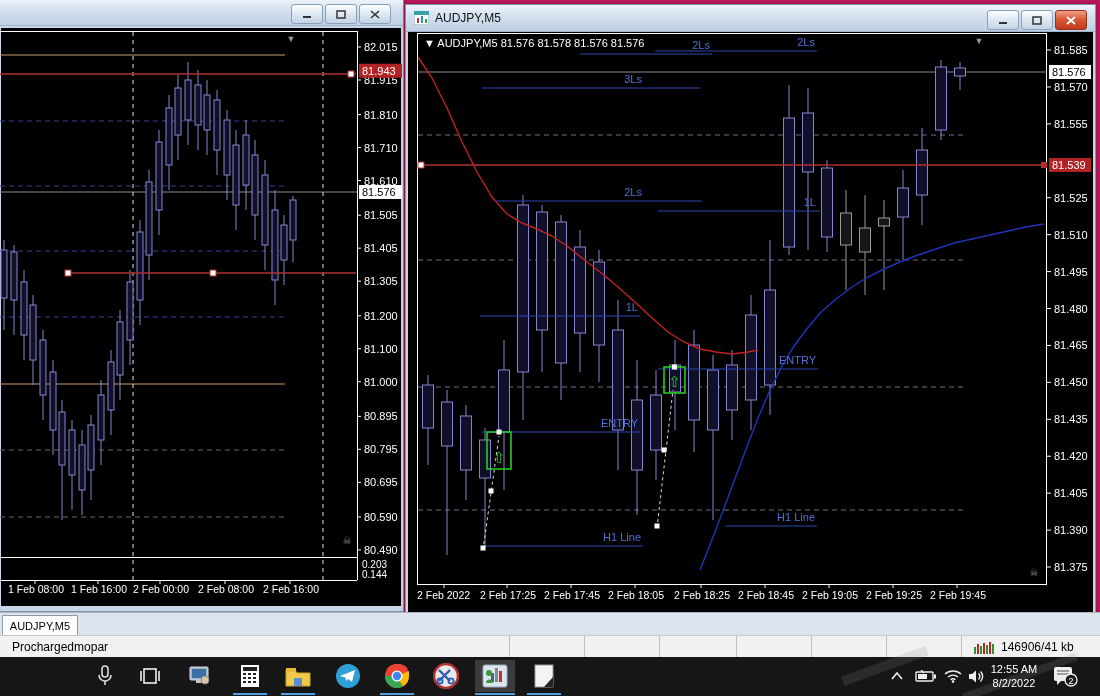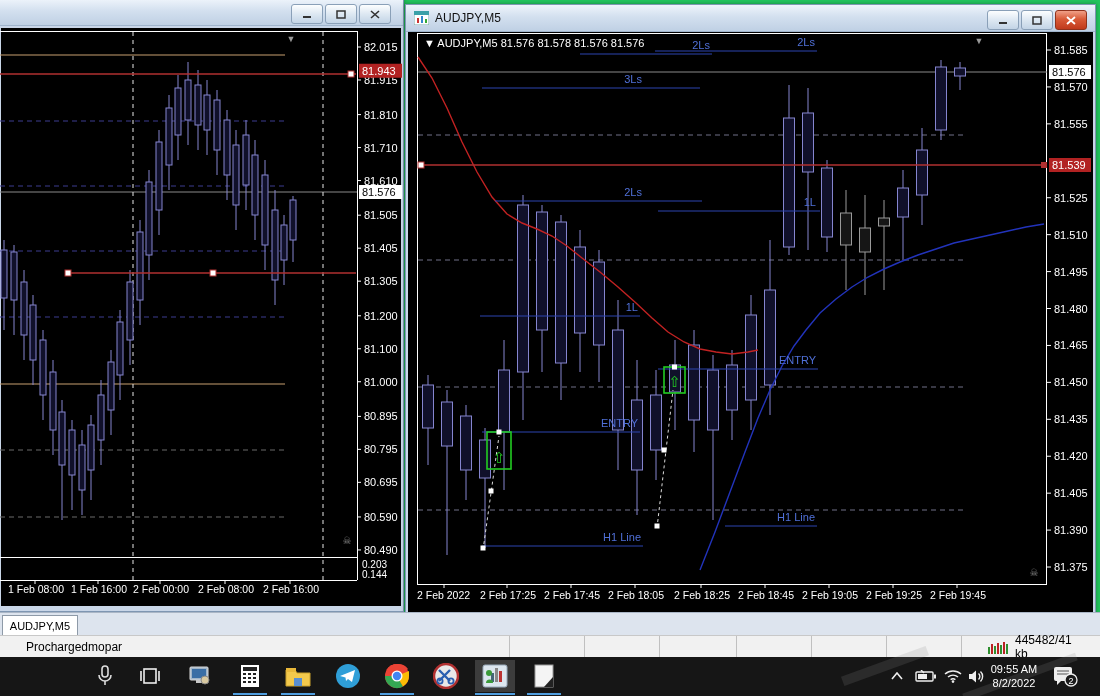--- a/index.html
+++ b/index.html
@@ -1,33 +1,33 @@
 <!DOCTYPE html>
 <html><head>
 <meta charset="utf-8">
 <style>
   html,body{margin:0;padding:0;background:#000;}
   #screen{position:relative;width:1100px;height:696px;overflow:hidden;
-          font-family:"Liberation Sans",sans-serif;background:#22c55e;}
+          font-family:"Liberation Sans",sans-serif;background:#be185d;}
   .win{position:absolute;background:#c9d6e8;border:1px solid #7e96b2;box-shadow:0 0 4px rgba(0,0,0,.35);}
   .titlebar{position:absolute;left:0;right:0;top:0;height:26px;
             background:linear-gradient(#eef4fb,#d3e0ef 45%,#bfd0e4);
             border-bottom:1px solid #9fb4cc;display:flex;align-items:center;}
   .tb-title{font-size:12px;color:#111;margin-left:6px;}
   .winbtns{position:absolute;top:3px;display:flex;gap:2px;}
   .wbtn{width:30px;height:18px;border:1px solid #8aa0b8;border-radius:3px;
         background:linear-gradient(#fdfeff,#dde8f2 50%,#c3d4e6);
         display:flex;align-items:center;justify-content:center;font-size:11px;color:#222;}
   .wbtn.close-red{background:linear-gradient(#f0a088,#d95b38 45%,#c03a1c);color:#fff;border-color:#90321c;}
   .blackchart{position:absolute;background:#000;}
   .tabbar{position:absolute;left:0;top:612px;width:1100px;height:23px;background:#dde4ee;border-top:1px solid #aab6c6;}
   .charttab{position:absolute;left:2px;top:2px;width:74px;height:20px;background:#fff;border:1px solid #8e9aa8;border-bottom:none;
             font-size:11px;color:#000;display:flex;align-items:center;justify-content:center;}
   .statusbar{position:absolute;left:0;top:635px;width:1100px;height:22px;background:#f1f1f1;border-top:1px solid #c8c8c8;font-size:12px;color:#000;}
-  .statuscell{position:absolute;top:0;height:22px;border-right:1px solid #c0c0c0;display:flex;align-items:center;padding:0 20px;box-sizing:border-box;}
+  .statuscell{position:absolute;top:0;height:22px;border-right:1px solid #c0c0c0;display:flex;align-items:center;padding:0 6px;box-sizing:border-box;}
   .taskbar{position:absolute;left:0;top:657px;width:1100px;height:39px;background:#161616;}
   .tb-ico{position:absolute;top:3px;width:40px;height:32px;display:flex;align-items:center;justify-content:center;}
   .tb-underline{position:absolute;top:36px;height:2px;background:#4f9ee0;}
   .tb-active{background:#3c3c3c;}
   .traytxt{position:absolute;color:#fff;font-size:11px;text-align:center;line-height:14px;}
   svg{display:block;}
   #overlay{position:absolute;left:0;top:0;pointer-events:none;}
   .wm{position:absolute;opacity:.18;background:#888;transform:rotate(-20deg);}
 </style>
 </head>
@@ -398,21 +398,21 @@
         <svg width="22" height="13">
           <rect x="0" y="6" width="2" height="7" fill="#2f8f2f"></rect>
             <rect x="3" y="3" width="2" height="10" fill="#b22"></rect>
           <rect x="6" y="5" width="2" height="8" fill="#2f8f2f"></rect>
             <rect x="9" y="2" width="2" height="11" fill="#b22"></rect>
           <rect x="12" y="4" width="2" height="9" fill="#2f8f2f"></rect>
             <rect x="15" y="1" width="2" height="12" fill="#b22"></rect>
           <rect x="18" y="3" width="2" height="10" fill="#2f8f2f"></rect>
         </svg>
       </span>
-      <span>445482/41 kb</span>
+      <span>146906/41 kb</span>
     </div>
   </div>
 
   <div class="taskbar">
     <div class="wm" style="left:840px;top:4px;width:90px;height:10px;"></div>
     <div class="wm" style="left:960px;top:16px;width:120px;height:8px;"></div>
 
     <div class="tb-ico" style="left:85px;">
       <svg width="16" height="22">
           <rect x="5" y="1" width="6" height="11" rx="3" fill="none" stroke="#ddd" stroke-width="1.6"></rect>
@@ -525,21 +525,21 @@
           <circle cx="9" cy="12.6" r="1.3" fill="#eee"></circle>
         </svg>
     </div>
     <div class="tb-ico" style="left:962px;width:30px;">
       <svg width="18" height="15">
           <path d="M1 5 L4 5 L8 1.5 L8 13.5 L4 10 L1 10 Z" fill="#eee"></path>
           <path d="M10.5 4.5 a4 4 0 0 1 0 6 M12.5 2.5 a7 7 0 0 1 0 10" fill="none" stroke="#eee" stroke-width="1.4"></path>
         </svg>
     </div>
     <div class="traytxt" style="left:985px;top:5px;width:58px;">
-      <div>09:55 AM</div>
+      <div>12:55 AM</div>
       <div>8/2/2022</div>
     </div>
     <div class="tb-ico" style="left:1045px;width:40px;">
       <svg width="26" height="22">
           <rect x="2" y="2" width="18" height="14" rx="2" fill="#eee"></rect>
           <path d="M5 16 L5 20 L9 16" fill="#eee"></path>
           <line x1="5" y1="6" x2="17" y2="6" stroke="#555"></line>
           <line x1="5" y1="9" x2="17" y2="9" stroke="#555"></line>
           <circle cx="19" cy="15" r="6" fill="#1b1b1b" stroke="#eee" stroke-width="1.3"></circle>
           <text x="19" y="19" text-anchor="middle" font-size="9" fill="#fff">2</text>

